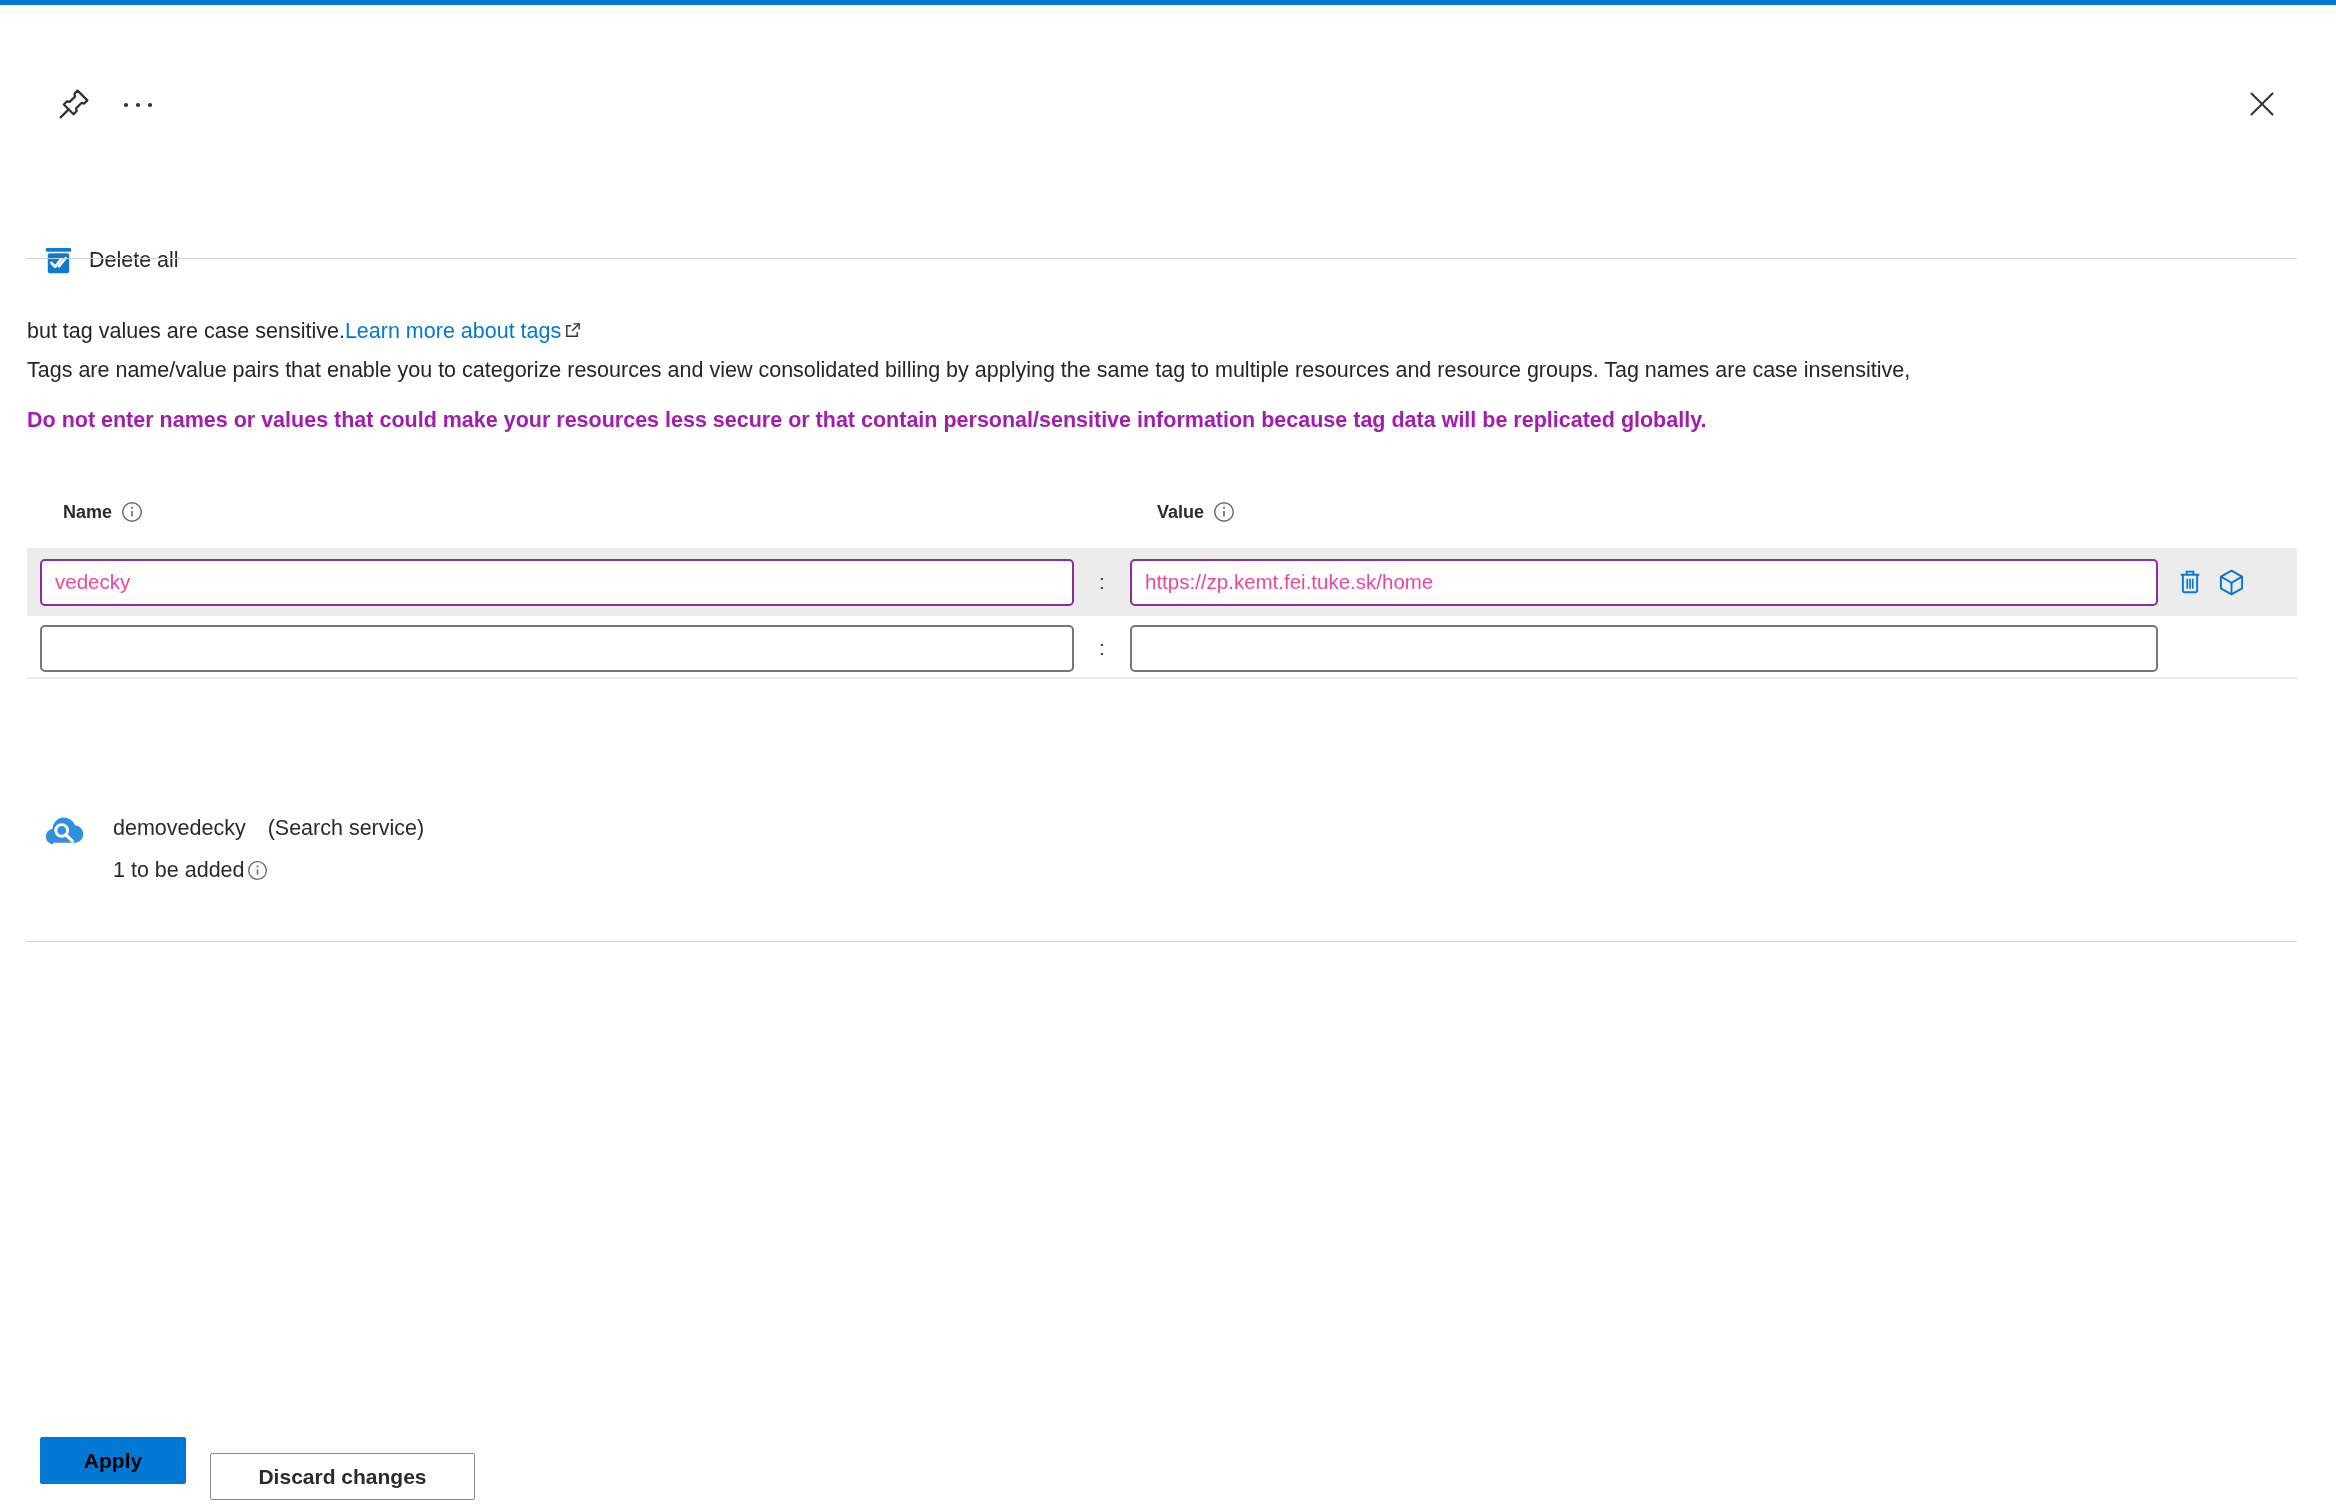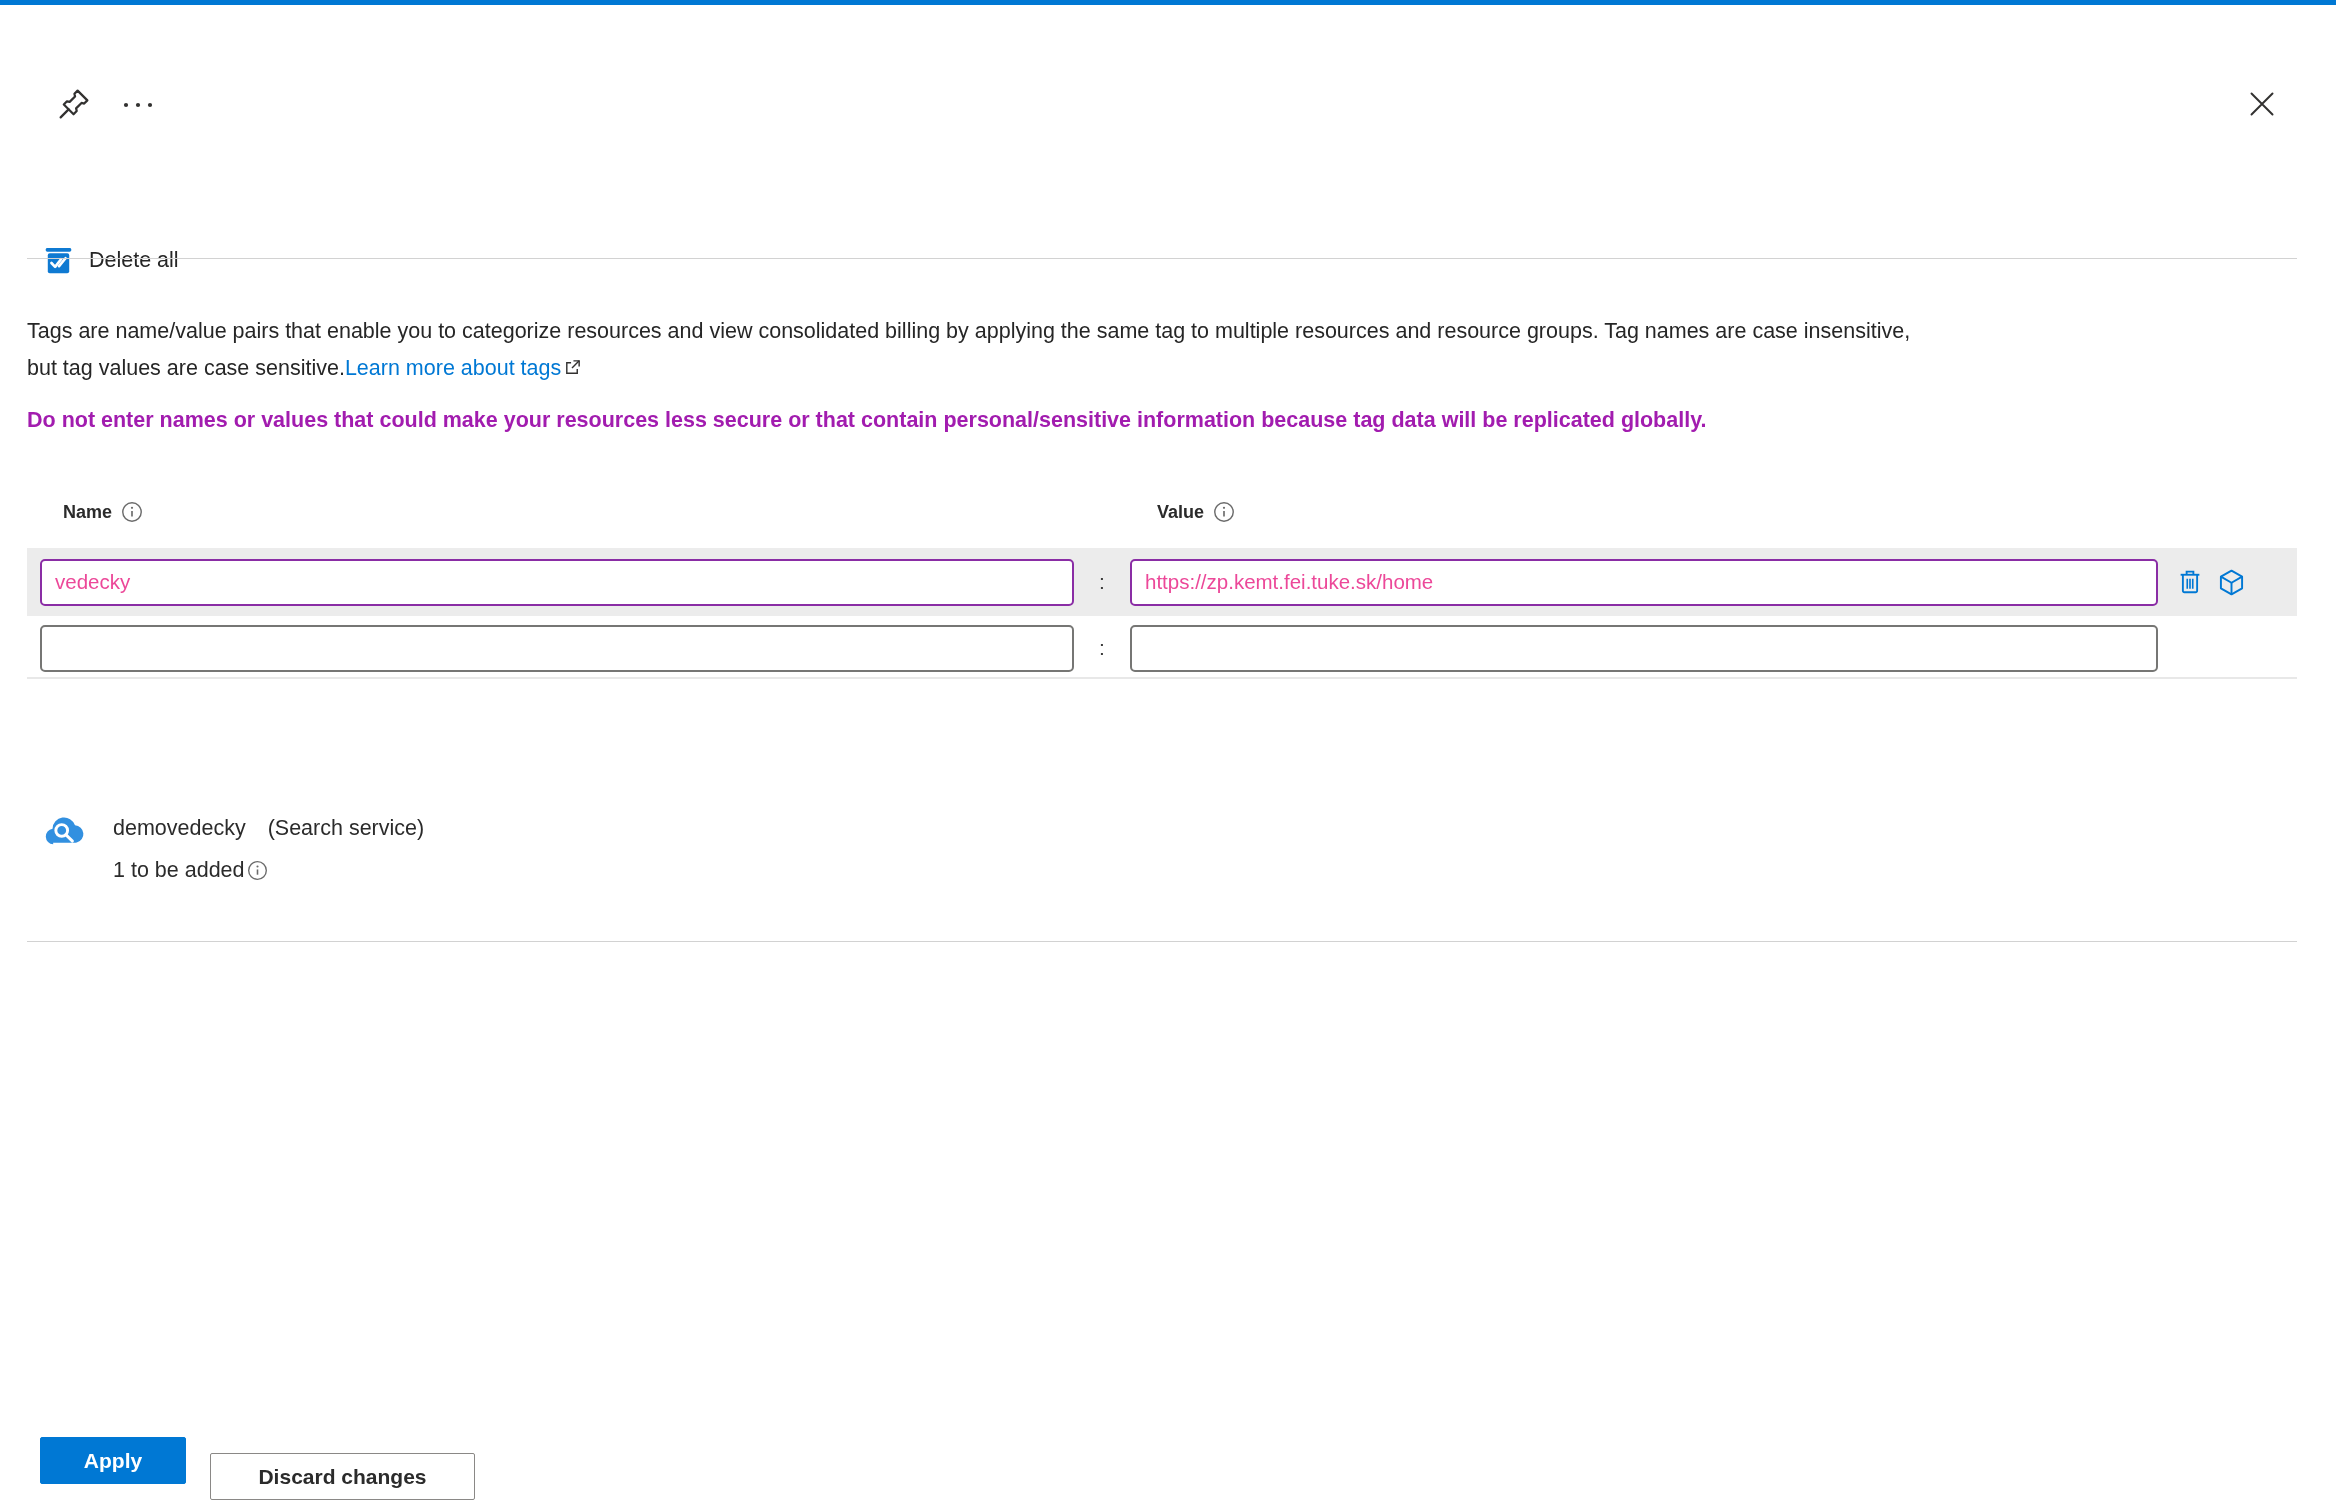--- a/index.html
+++ b/index.html
@@ -64,21 +64,21 @@
   #resource { top: 810px; left: 42px; display: flex; gap: 27px; }
   #resource .res-lines { padding-top: 6px; }
   #resource .res-line1 { display: flex; gap: 22px; font-size: 21.5px; color: #2b2b2b; }
   #resource .res-line2 { margin-top: 17px; display: flex; align-items: center; gap: 2px;
                          font-size: 21.5px; color: #2b2b2b; }
 
   
   #footer { top: 1437px; left: 40px; display: flex; gap: 24px; }
   .btn { height: 47px; font-size: 21px; font-weight: 700; border-radius: 2px; cursor: pointer;
          font-family: "Liberation Sans", "DejaVu Sans", sans-serif; }
-  #apply-btn { width: 146px; background: #0078d4; color: #ffffff; border: 1px solid #0078d4; }
+  #apply-btn { width: 146px; background: #0078d4; color: #000000; border: 1px solid #0078d4; }
   #discard-btn { width: 265px; background: #fff; color: #2b2b2b; border: 1px solid #8a8886; margin-top: 16px; }
 </style>
 </head>
 <body>
 
 <div class="abs" id="topbar"></div>
 
 <div class="abs" id="title-frag">S</div>
 
 <button class="abs icon-btn" id="pin-btn" title="">
@@ -108,30 +108,30 @@
     <rect x="3.4" y="5.9" width="15.2" height="14.2" rx="1.4" fill="#0f7ad2"></rect>
     <path d="M6 12.8l2.6 2.7 4.2-5.4" stroke="#ffffff" stroke-width="1.9" fill="none" stroke-linecap="round" stroke-linejoin="round"></path>
     <path d="M11.4 15l4.6-5.6" stroke="#ffffff" stroke-width="1.9" fill="none" stroke-linecap="round"></path>
   </svg>
   <span class="cmd-label">Delete all</span>
 </button>
 
 <div class="abs divider" id="divider1"></div>
 
 <div class="abs" id="desc">
-  <div>Tags are name/value pairs that enable you to categorize resources and view consolidated billing by applying the same tag to multiple resources and resource groups. Tag names are case insensitive,</div>
   <div>
     <span>but tag values are case sensitive.</span><a href="#">Learn more about tags</a><span class="ext-icon">
       <svg width="19" height="19" viewBox="0 0 20 20" fill="none" stroke="#323130" stroke-width="1.5">
         <path d="M8.5 5H4v11h11v-4.5"></path>
         <path d="M11 3h6v6"></path>
         <path d="M17 3l-7.5 7.5"></path>
       </svg>
     </span>
   </div>
+  <div>Tags are name/value pairs that enable you to categorize resources and view consolidated billing by applying the same tag to multiple resources and resource groups. Tag names are case insensitive,</div>
 </div>
 
 <div class="abs" id="warning">Do not enter names or values that could make your resources less secure or that contain personal/sensitive information because tag data will be replicated globally.</div>
 
 <div class="abs" id="col-headers">
   <div class="col-header" id="name-header">
     <span>Name</span>
     <svg width="22" height="22" viewBox="0 0 20 20" fill="none">
       <circle cx="10" cy="10" r="8.4" stroke="#6b6b6b" stroke-width="1.3"></circle>
       <path d="M10 9v5" stroke="#6b6b6b" stroke-width="1.5"></path>

